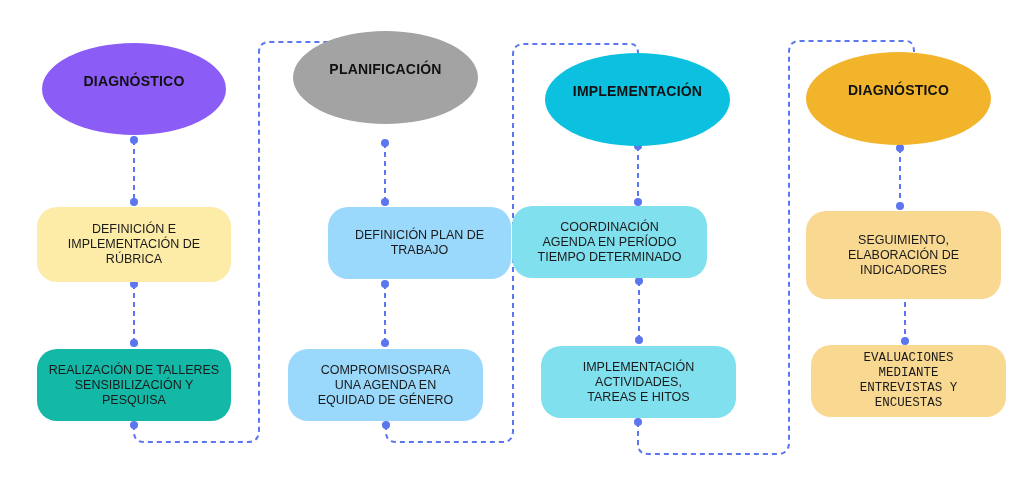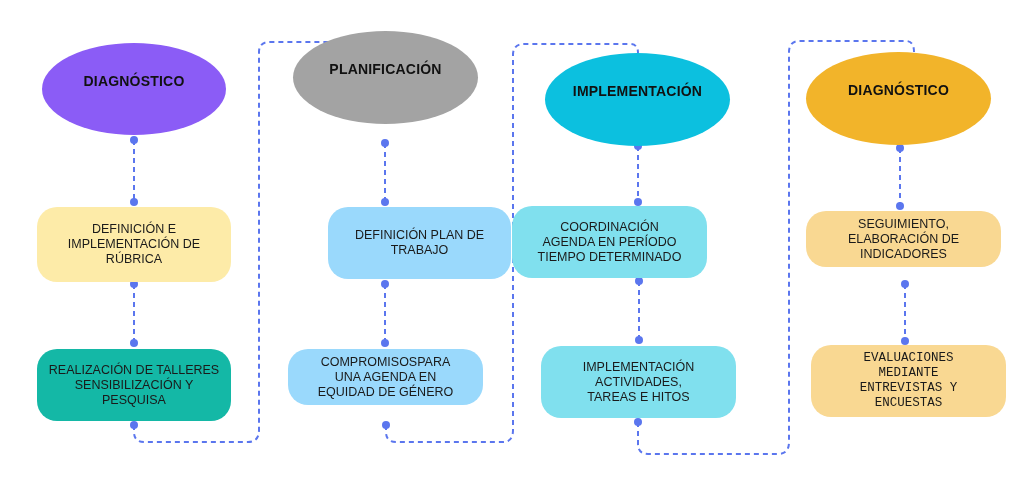--- a/index.html
+++ b/index.html
@@ -70,21 +70,21 @@
 PESQUISA</span>
 </div>
 
 <div class="ellipse" style="left: 293px; top: 31px; width: 185px; height: 93px; background: #a3a3a3;">
   <span>PLANIFICACIÓN</span>
 </div>
 <div class="box" style="left: 288px; top: 207px; width: 183px; height: 72px; background: rgb(154, 217, 252); margin-left: 40px;">
   <span>DEFINICIÓN PLAN DE
 TRABAJO</span>
 </div>
-<div class="box" style="left: 288px; top: 349px; width: 195px; height: 56px; background: rgb(154, 217, 252);">
+<div class="box" style="left: 288px; top: 349px; width: 195px; height: 72px; background: rgb(154, 217, 252);">
   <span>COMPROMISOSPARA
 UNA AGENDA EN
 EQUIDAD DE GÉNERO</span>
 </div>
 
 <div class="ellipse" style="left: 545px; top: 53px; width: 185px; height: 93px; background: rgb(12, 192, 223);">
   <span>IMPLEMENTACIÓN</span>
 </div>
 <div class="box" style="left: 512px; top: 206px; width: 195px; height: 72px; background: rgb(128, 224, 238);">
   <span>COORDINACIÓN
@@ -93,21 +93,21 @@
 </div>
 <div class="box" style="left: 541px; top: 346px; width: 195px; height: 72px; background: rgb(128, 224, 238);">
   <span>IMPLEMENTACIÓN
 ACTIVIDADES,
 TAREAS E HITOS</span>
 </div>
 
 <div class="ellipse" style="left: 806px; top: 52px; width: 185px; height: 93px; background: rgb(242, 180, 42);">
   <span>DIAGNÓSTICO</span>
 </div>
-<div class="box" style="left: 806px; top: 211px; width: 195px; height: 56px; background: rgb(249, 216, 146);">
+<div class="box" style="left: 806px; top: 211px; width: 195px; height: 88px; background: rgb(249, 216, 146);">
   <span>SEGUIMIENTO,
 ELABORACIÓN DE
 INDICADORES</span>
 </div>
 <div class="box" style="left: 811px; top: 345px; width: 195px; height: 72px; background: rgb(249, 216, 146); font-family: Liberation Mono, monospace;">
   <span>EVALUACIONES
 MEDIANTE
 ENTREVISTAS Y
 ENCUESTAS</span>
 </div>

